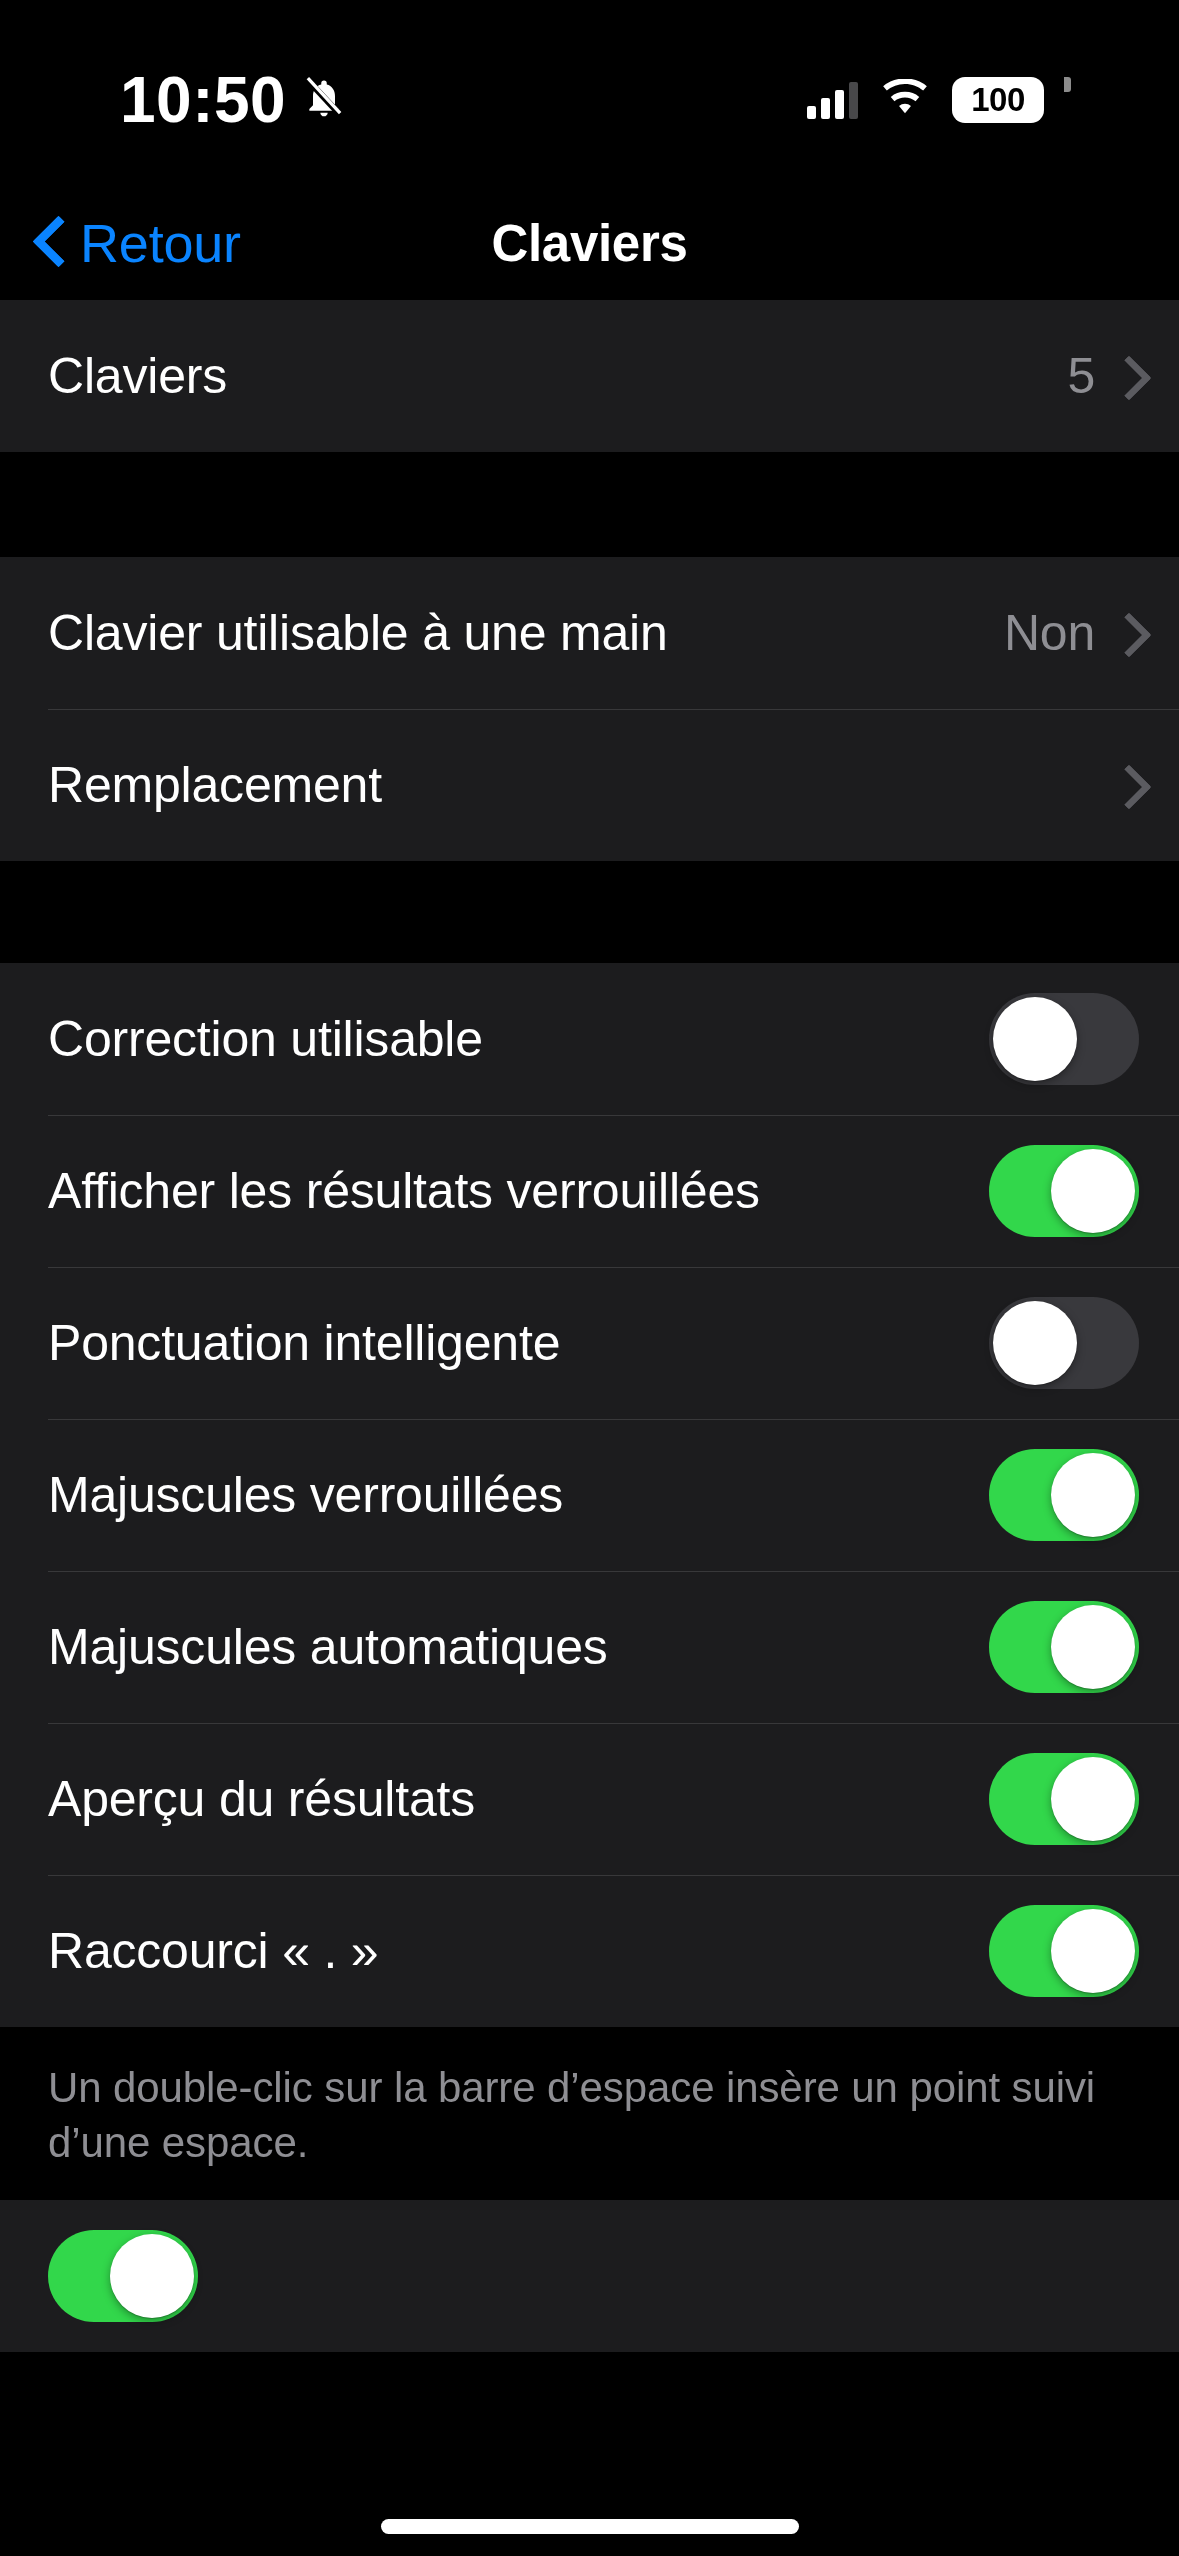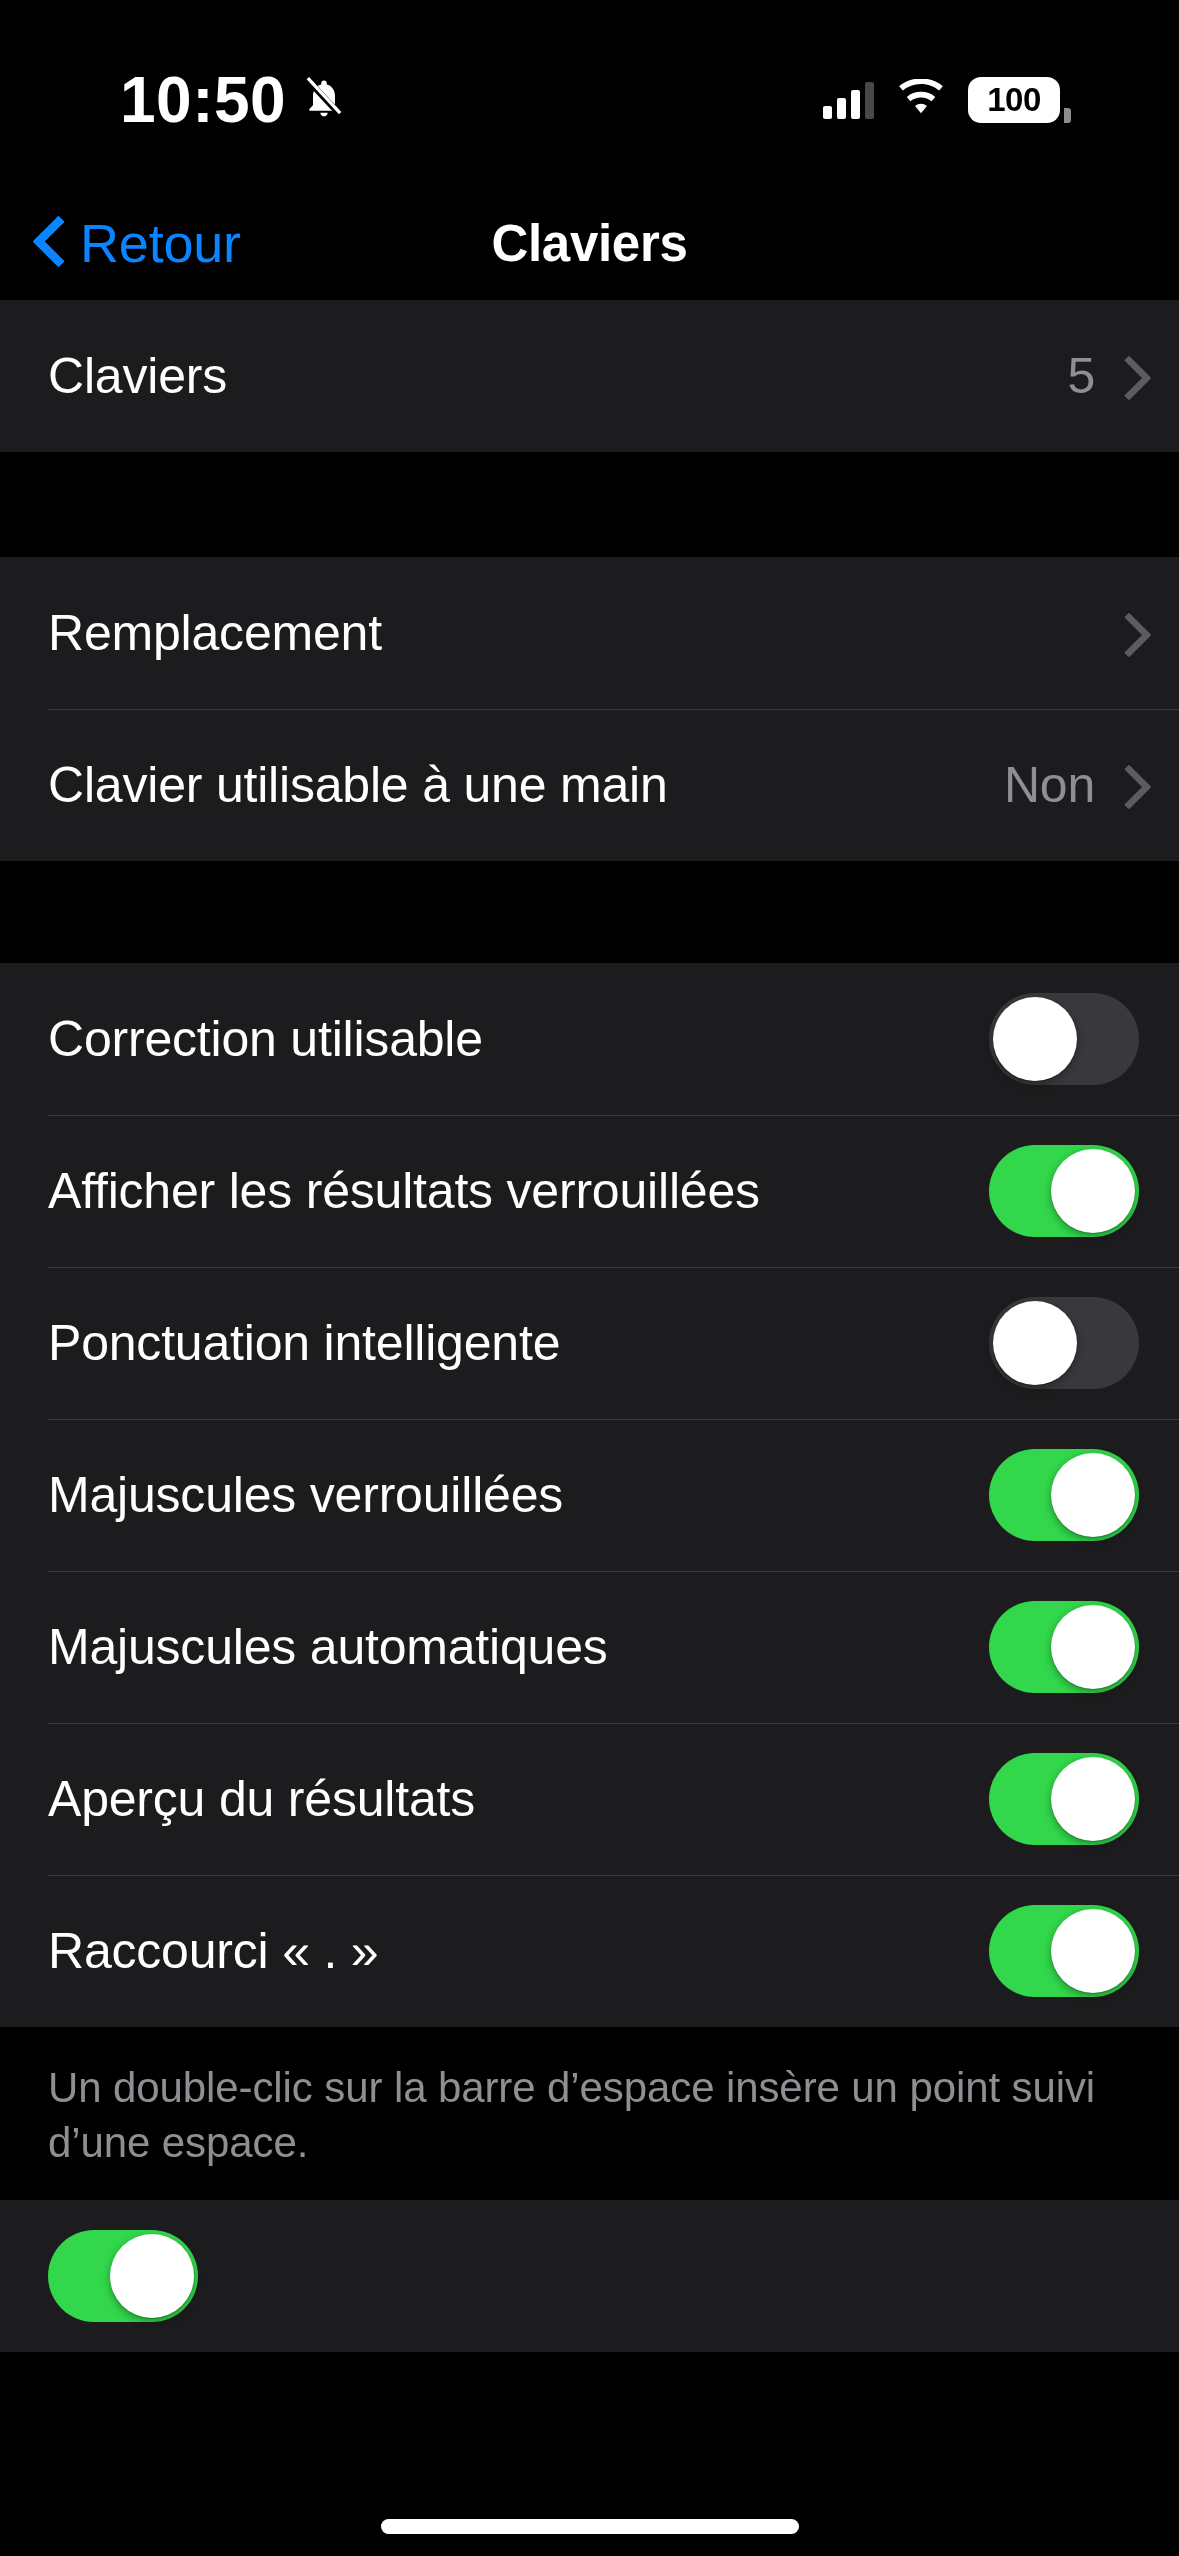--- a/index.html
+++ b/index.html
@@ -32,21 +32,21 @@
     margin-left:auto; display:flex; align-items:center; gap:22px; margin-top:14px;
   }
   .bell-off { display:block; }
   .bars { display:flex; align-items:flex-end; gap:5px; height:38px; }
   .bars i { display:block; width:9px; background:#fff; border-radius:2px; }
   .bars i:nth-child(1){ height:13px; }
   .bars i:nth-child(2){ height:21px; }
   .bars i:nth-child(3){ height:29px; }
   .bars i:nth-child(4){ height:37px; background:#48484a; }
   .battery {
-    display:flex; align-items:flex-end; gap:4px;
+    display:flex; align-items:flex-start; gap:20px;
   }
   .batt-body {
     width:92px; height:46px; border-radius:13px;
     background:#fff; color:#000;
     display:flex; align-items:center; justify-content:center;
     font-size:33px; font-weight:700; letter-spacing:-0.5px;
   }
   .batt-tip {
     width:7px; height:15px; border-radius:0 3px 3px 0; background:#fff; opacity:.55;
   }
@@ -204,33 +204,33 @@
           <span class="row-value">5</span>
           <span class="chevron"></span>
         </div>
       </div>
     </div>
 
     <div class="gap"></div>
 
     <div class="group">
       <div class="row">
+        <div class="row-label">Clavier utilisable à une main</div>
+        <div class="row-right">
+          <span class="row-value">Non</span>
+          <span class="chevron"></span>
+        </div>
+      </div>
+      <div class="row">
         <div class="row-label">Remplacement</div>
         <div class="row-right">
           <span class="row-value"></span>
           <span class="chevron"></span>
         </div>
       </div>
-      <div class="row">
-        <div class="row-label">Clavier utilisable à une main</div>
-        <div class="row-right">
-          <span class="row-value">Non</span>
-          <span class="chevron"></span>
-        </div>
-      </div>
     </div>
 
     <div class="gap small"></div>
 
     <div class="group">
 
       <div class="row">
         <div class="row-label">Correction utilisable</div>
         <div class="switch">
           <span class="knob"></span>

